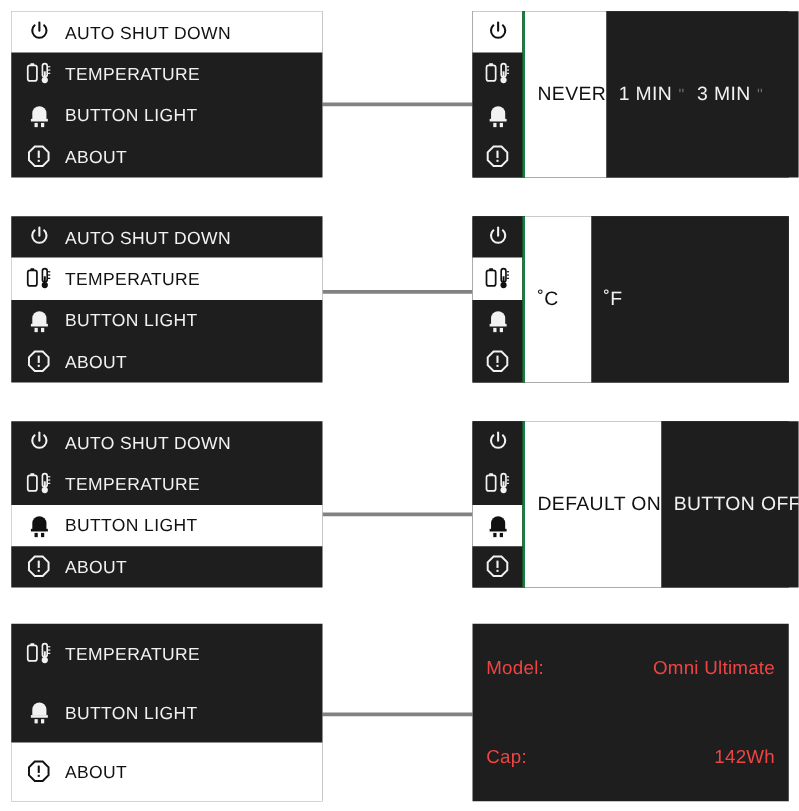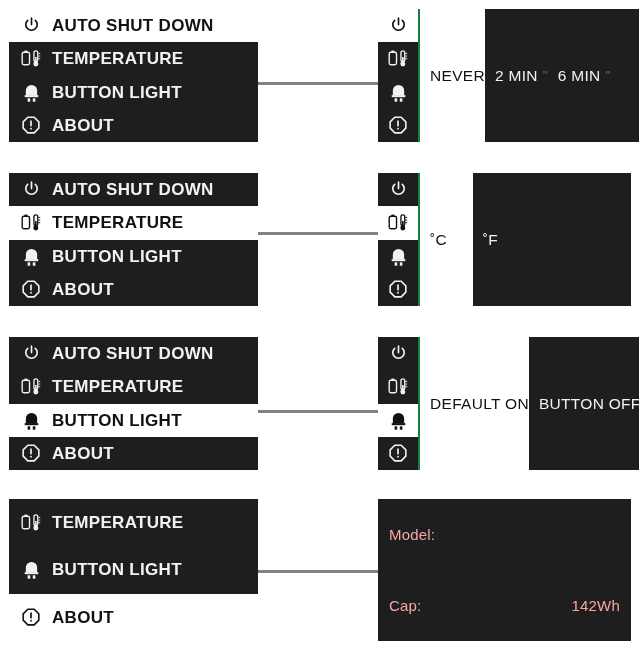--- a/index.html
+++ b/index.html
@@ -86,24 +86,23 @@
     color: #111111;
   }
 
   
   .mrow {
     flex: 1 1 0;
     display: flex;
     align-items: center;
     padding-left: 9px;
     color: #f2f2f2;
-    font-size: 17px;
+    font-size: 14px;
     letter-spacing: .3px;
     white-space: nowrap;
-    font-weight: bold;
   }
   .mrow.sel { background: #ffffff; color: #111111; }
   .mrow .ico {
     width: 26px;
     min-width: 26px;
     height: 22px;
     margin-right: 8px;
     display: flex;
     align-items: center;
     justify-content: center;
@@ -125,21 +124,21 @@
     height: 100%;
     display: flex;
     flex-direction: column;
     padding: 0 11px;
   }
   .spec-row {
     flex: 1 1 0;
     display: flex;
     align-items: center;
     justify-content: space-between;
-    color: #fca5a5;
+    color: #ef4444;
     font-size: 15px;
     white-space: nowrap;
   }
   .spec-row .k { letter-spacing: .2px; }
   .spec-row .v { letter-spacing: .2px; }
 
   
   .artifact {
     color: #6a6a6a;
     font-size: 13px;
@@ -252,25 +251,25 @@
               <rect x="11" y="15.4" width="2" height="2" fill="#f2f2f2"></rect>
             </svg>
           </span>
         </div>
       </div>
       <div class="opt-list">
         <div class="opt sel">
           <span>NEVER</span>
         </div>
         <div class="opt">
-          <span>2 MIN</span>
+          <span>1 MIN</span>
           <span class="artifact">"</span>
         </div>
         <div class="opt">
-          <span>6 MIN</span>
+          <span>3 MIN</span>
           <span class="artifact">"</span>
         </div>
         <div class="opt">
           <span></span>
           <span class="artifact-only">"</span>
         </div>
       </div>
     </div>
   </div>
 
@@ -529,20 +528,21 @@
           </svg>
         </span>
         <span class="lbl">ABOUT</span>
       </div>
     </div>
 
     <div class="right-panel full" style="height:142px">
       <div class="spec-wrap">
         <div class="spec-row">
           <span class="k">Model:</span>
+          <span class="v">Omni Ultimate</span>
         </div>
         <div class="spec-row">
           <span class="k">Cap:</span>
           <span class="v">142Wh</span>
         </div>
       </div>
     </div>
   </div>
 
 </div>

